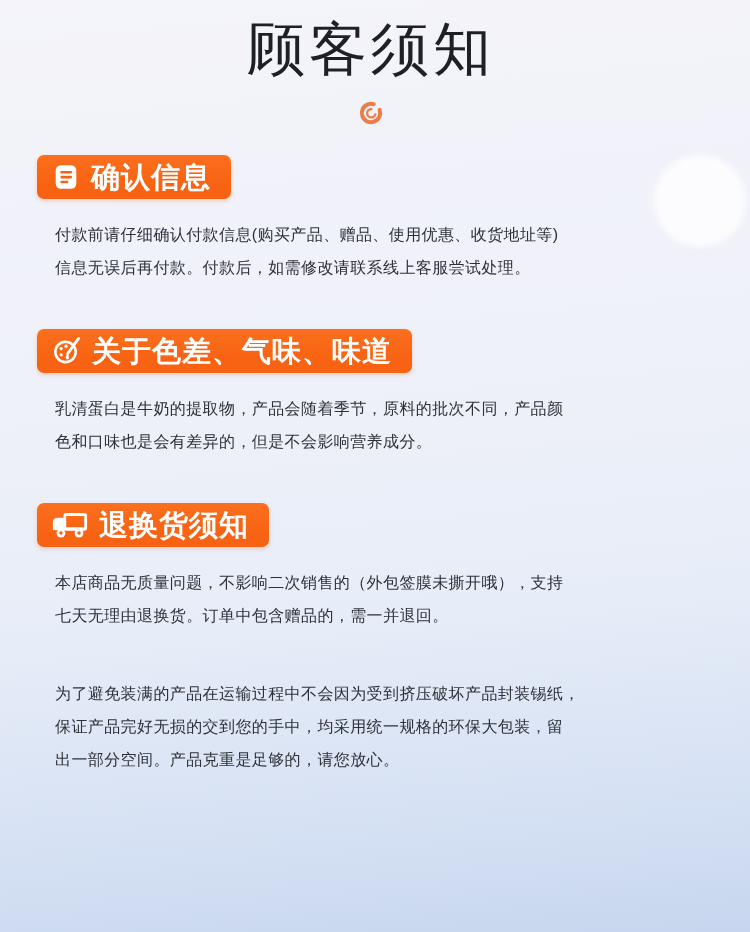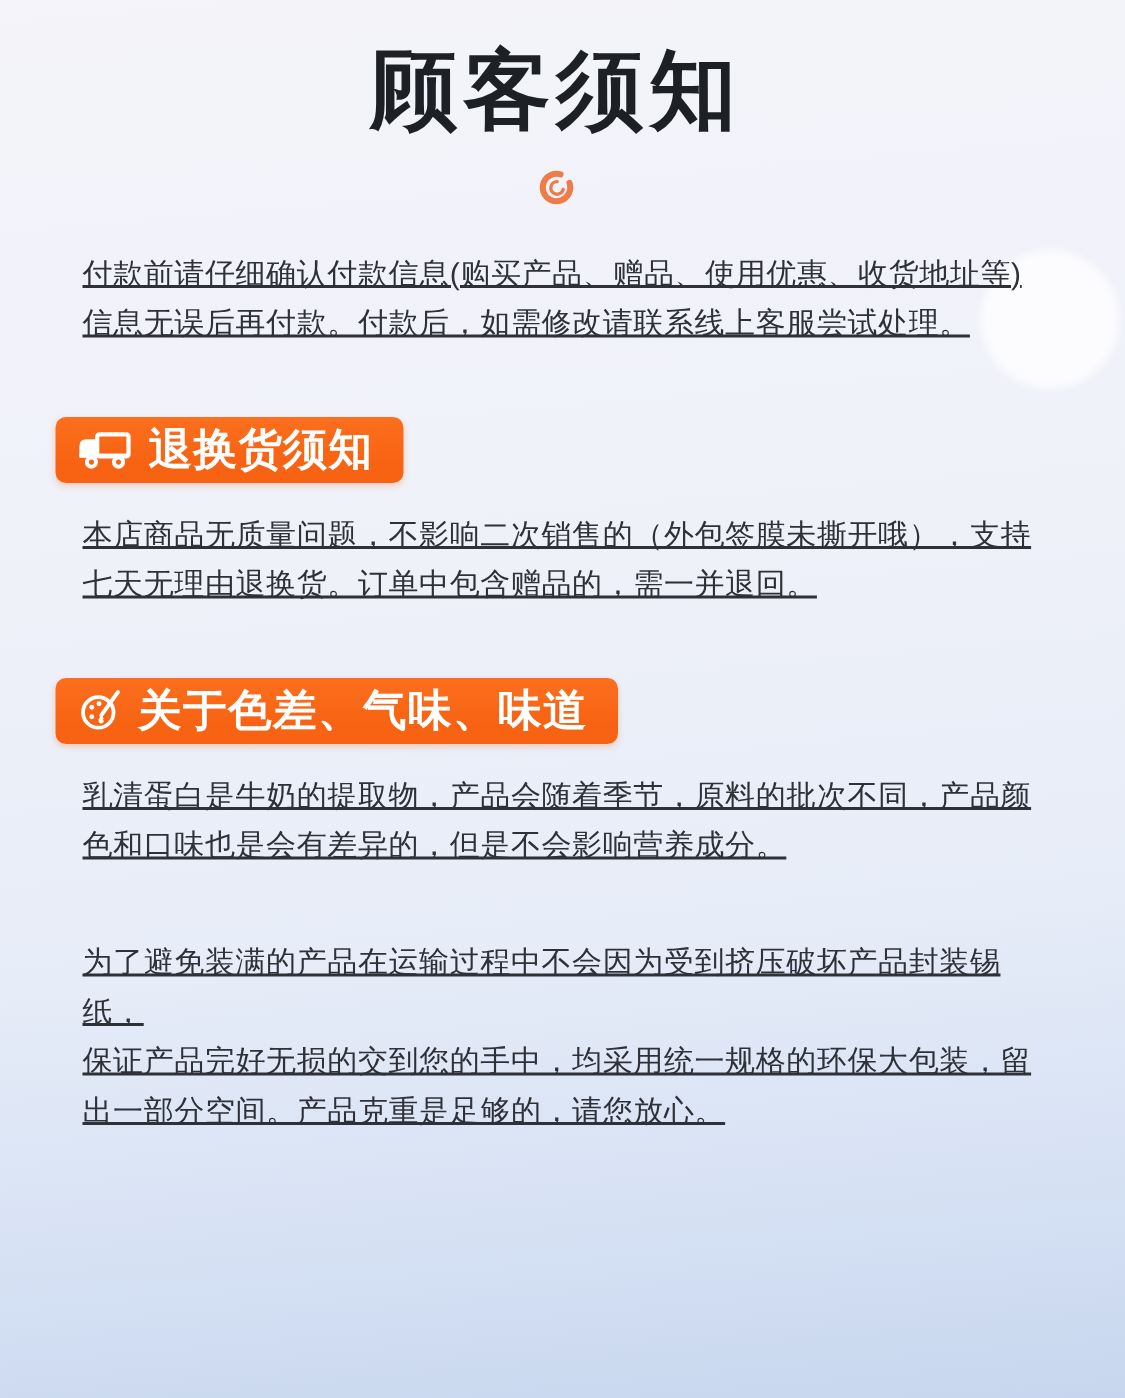--- a/index.html
+++ b/index.html
@@ -18,65 +18,94 @@
   .page{position:relative;width:750px;height:932px;padding:0 45px 0 37px;}
   
   .decor{position:absolute;pointer-events:none;}
   .bubble{
     width:92px;height:92px;border-radius:50%;
     background:rgba(255,255,255,0.78);
     top:139px;right:4px;filter:blur(3px);
   }
   
   .title{
-    margin-top:28px;text-align:center;
-    font-size:58px;font-weight:700;letter-spacing:4px;
+    margin-top:16px;text-align:center;
+    font-size:58px;font-weight:400;letter-spacing:4px;
     color:var(--title-text,#1D2025);line-height:1.15;
     position:relative;z-index:2;
   }
   .swirl{display:flex;justify-content:center;margin-top:16px;position:relative;z-index:2;}
   
   .notice-section{margin-top:45px;position:relative;z-index:2;}
   .notice-section.first{margin-top:28px;}
   .badge{
     display:inline-flex;align-items:center;gap:10px;
     background:linear-gradient(180deg,#fb6f1e 0%,var(--accent-orange,#F76312) 70%);
     color:#fff;border-radius:7px;
     padding:6px 20px 6px 14px;
     box-shadow:0 2px 4px rgba(247,99,18,0.25);
   }
   .badge-label{font-size:29px;font-weight:700;letter-spacing:1px;line-height:32px;white-space:nowrap;}
   .badge-icon{display:inline-flex;align-items:center;}
   .section-body{
     margin:19px 0 0 18px;
-    font-size:20px;line-height:33px;letter-spacing:0.4px;
+    font-size:16px;line-height:33px;letter-spacing:0.4px;
     color:var(--body-text,#2E3138);
     white-space:pre-line;
-    text-decoration:underline;
   }
 </style>
 </head>
 <body>
 
 <div class="page">
 
   <div class="decor bubble"></div>
 
   <h1 class="title">顾客须知</h1>
 
   <div class="swirl">
     <svg width="28" height="28" viewBox="0 0 32 32" aria-hidden="true">
       <circle cx="16" cy="16" r="10.5" fill="none" stroke="#ED7C48" stroke-width="4.6" stroke-linecap="round" stroke-dasharray="56 10" transform="rotate(-20 16 16)"></circle>
       <path d="M16.5 11.5 a4.8 4.8 0 1 0 4.6 6" fill="none" stroke="#ED7C48" stroke-width="2.6" stroke-linecap="round"></path>
     </svg>
   </div>
 
   <section class="notice-section first">
+    <div class="badge">
+      <span class="badge-icon">
+        <svg width="30" height="30" viewBox="0 0 32 32" aria-hidden="true">
+          <rect x="5" y="3.5" width="22" height="25" rx="5.5" fill="#fff"></rect>
+          <rect x="10" y="9.5" width="12.5" height="2.8" rx="1.4" fill="#F76312"></rect>
+          <rect x="10" y="14.7" width="12.5" height="2.8" rx="1.4" fill="#F76312"></rect>
+          <rect x="10" y="19.9" width="8.5" height="2.8" rx="1.4" fill="#F76312"></rect>
+        </svg>
+      </span>
+      <span class="badge-label">确认信息</span>
+    </div>
     <p class="section-body">付款前请仔细确认付款信息(购买产品、赠品、使用优惠、收货地址等)
 信息无误后再付款。付款后，如需修改请联系线上客服尝试处理。</p>
+  </section>
+
+  <section class="notice-section">
+    <div class="badge">
+      <span class="badge-icon">
+        <svg width="31" height="31" viewBox="0 0 32 32" aria-hidden="true">
+          <circle cx="15" cy="17.5" r="10.5" fill="none" stroke="#fff" stroke-width="2.6"></circle>
+          <circle cx="10.5" cy="14" r="1.7" fill="#fff"></circle>
+          <circle cx="15.5" cy="11.5" r="1.7" fill="#fff"></circle>
+          <circle cx="10.5" cy="20.5" r="1.7" fill="#fff"></circle>
+          <circle cx="17" cy="23.5" r="1.7" fill="#fff"></circle>
+          <path d="M28.5 3.5 L17 19.5" stroke="#fff" stroke-width="2.8" stroke-linecap="round"></path>
+          <path d="M17 19.5 l-2.2 3.6 4.1-1.4 z" fill="#fff"></path>
+        </svg>
+      </span>
+      <span class="badge-label">关于色差、气味、味道</span>
+    </div>
+    <p class="section-body">乳清蛋白是牛奶的提取物，产品会随着季节，原料的批次不同，产品颜
+色和口味也是会有差异的，但是不会影响营养成分。</p>
   </section>
 
   <section class="notice-section">
     <div class="badge">
       <span class="badge-icon">
         <svg width="38" height="29" viewBox="0 0 40 30" aria-hidden="true">
           <path d="M2 20 v-7 q0-5 5-5 h6.5 v12 z" fill="#fff"></path>
           <rect x="14.5" y="4.5" width="22" height="15.5" rx="1.5" fill="none" stroke="#fff" stroke-width="3"></rect>
           <rect x="2" y="18" width="34.5" height="3" fill="#fff"></rect>
           <circle cx="10.5" cy="24" r="4.6" fill="#fff"></circle>
@@ -85,37 +114,18 @@
           <circle cx="29.5" cy="24" r="1.8" fill="#F76312"></circle>
         </svg>
       </span>
       <span class="badge-label">退换货须知</span>
     </div>
     <p class="section-body">本店商品无质量问题，不影响二次销售的（外包签膜未撕开哦），支持
 七天无理由退换货。订单中包含赠品的，需一并退回。</p>
   </section>
 
   <section class="notice-section">
-    <div class="badge">
-      <span class="badge-icon">
-        <svg width="31" height="31" viewBox="0 0 32 32" aria-hidden="true">
-          <circle cx="15" cy="17.5" r="10.5" fill="none" stroke="#fff" stroke-width="2.6"></circle>
-          <circle cx="10.5" cy="14" r="1.7" fill="#fff"></circle>
-          <circle cx="15.5" cy="11.5" r="1.7" fill="#fff"></circle>
-          <circle cx="10.5" cy="20.5" r="1.7" fill="#fff"></circle>
-          <circle cx="17" cy="23.5" r="1.7" fill="#fff"></circle>
-          <path d="M28.5 3.5 L17 19.5" stroke="#fff" stroke-width="2.8" stroke-linecap="round"></path>
-          <path d="M17 19.5 l-2.2 3.6 4.1-1.4 z" fill="#fff"></path>
-        </svg>
-      </span>
-      <span class="badge-label">关于色差、气味、味道</span>
-    </div>
-    <p class="section-body">乳清蛋白是牛奶的提取物，产品会随着季节，原料的批次不同，产品颜
-色和口味也是会有差异的，但是不会影响营养成分。</p>
-  </section>
-
-  <section class="notice-section">
     <p class="section-body">为了避免装满的产品在运输过程中不会因为受到挤压破坏产品封装锡纸，
 保证产品完好无损的交到您的手中，均采用统一规格的环保大包装，留
 出一部分空间。产品克重是足够的，请您放心。</p>
   </section>
 
 </div>
 
 </body></html>

